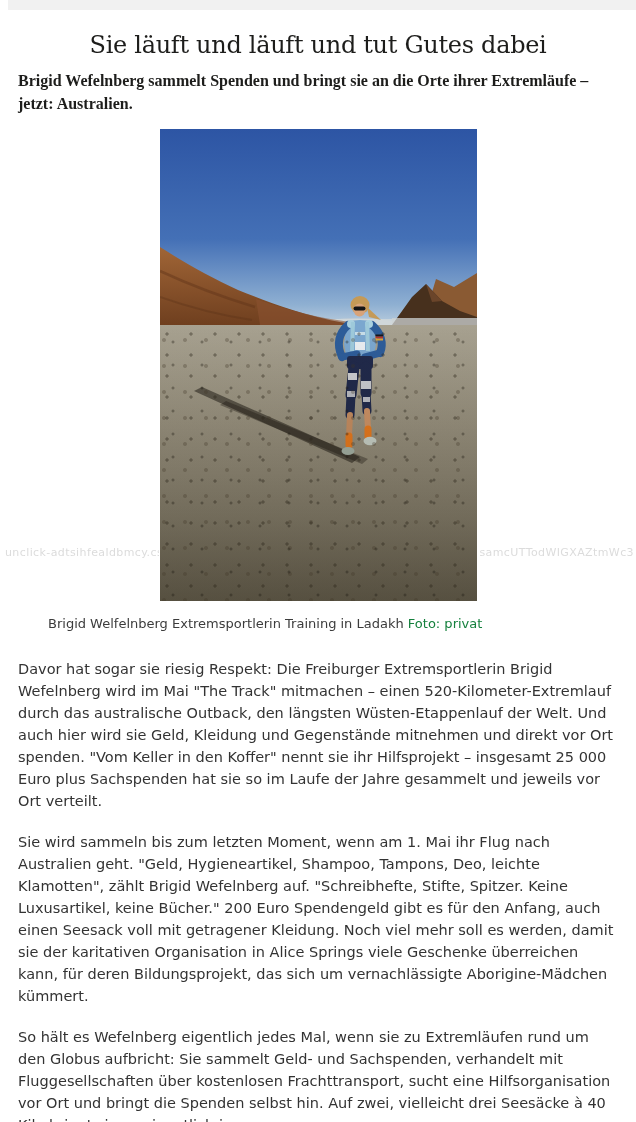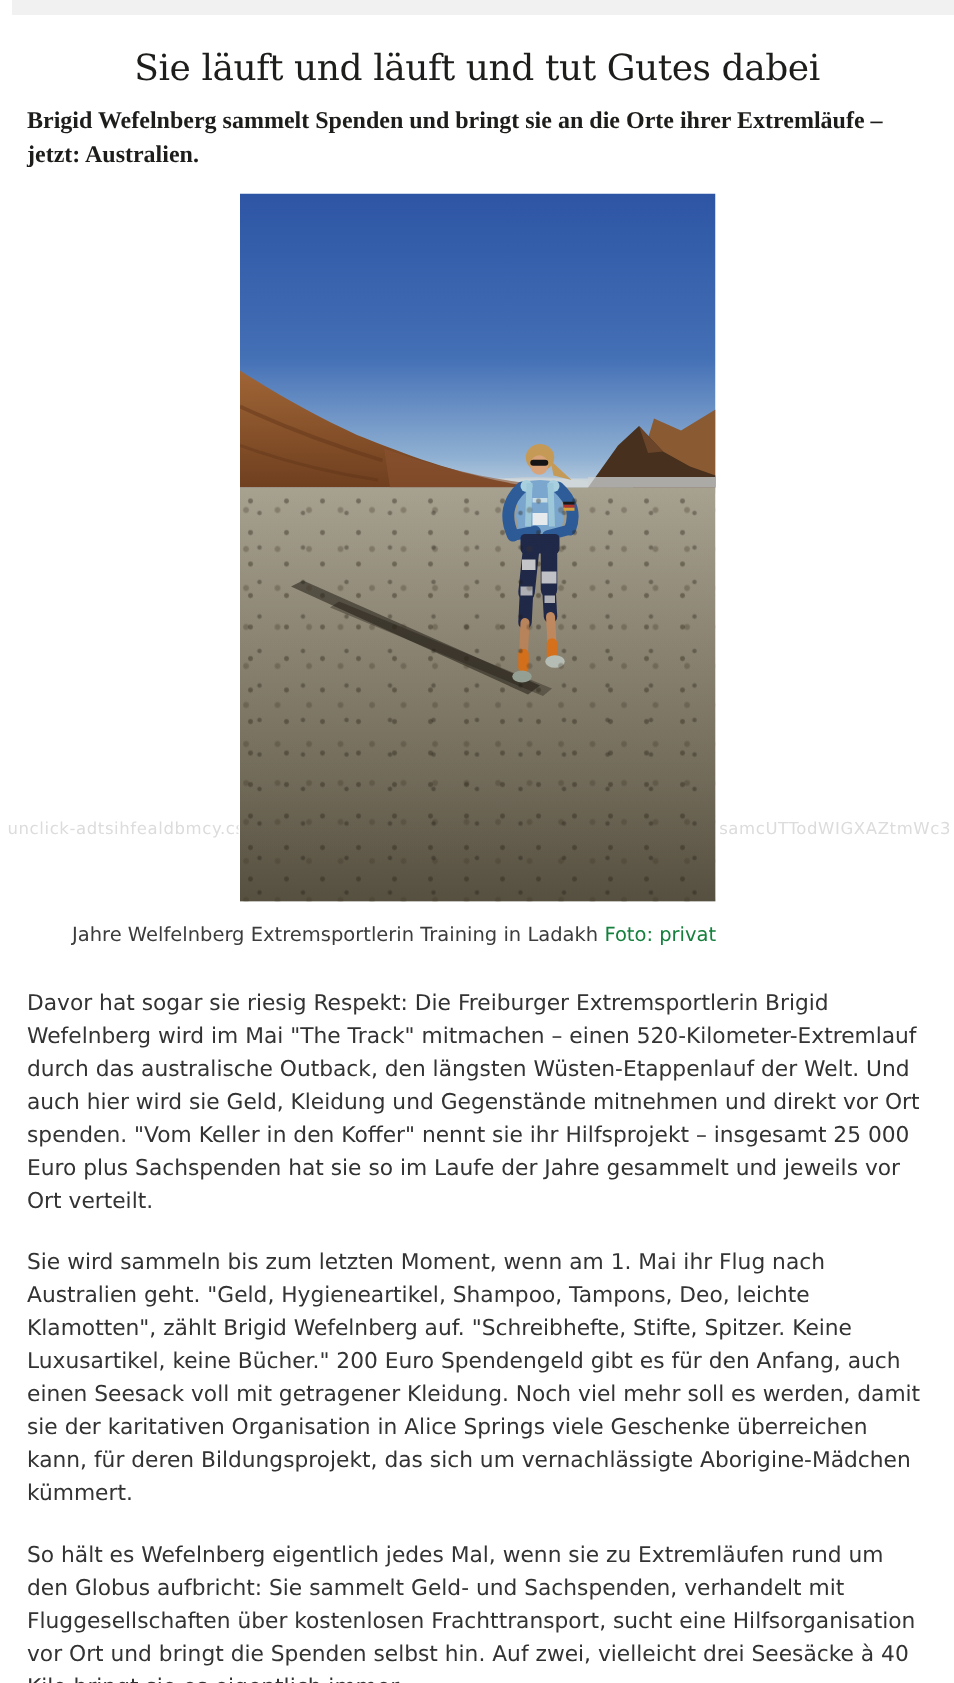--- a/index.html
+++ b/index.html
@@ -167,21 +167,21 @@
         <path d="M189,307 L189,316" stroke="#e2761c" stroke-width="7" stroke-linecap="round"></path>
         <path d="M208,300 L208,308" stroke="#e2761c" stroke-width="7" stroke-linecap="round"></path>
         <ellipse cx="188" cy="322" rx="6.5" ry="4" fill="#9fab9f"></ellipse>
         <ellipse cx="210" cy="312" rx="6.5" ry="4.2" fill="#c2cac1"></ellipse>
       </g>
     </svg>
     <div class="pebbles"></div>
   </div>
 
   <div class="caption-row">
-    <span>Jahre Welfelnberg Extremsportlerin Training in Ladakh</span>
+    <span>Brigid Welfelnberg Extremsportlerin Training in Ladakh</span>
     <span class="credit">Foto: privat</span>
   </div>
 
   <div class="bodytext">
     <p>Davor hat sogar sie riesig Respekt: Die Freiburger Extremsportlerin Brigid Wefelnberg wird im Mai "The Track" mitmachen – einen 520-Kilometer-Extremlauf durch das australische Outback, den längsten Wüsten-Etappenlauf der Welt. Und auch hier wird sie Geld, Kleidung und Gegenstände mitnehmen und direkt vor Ort spenden. "Vom Keller in den Koffer" nennt sie ihr Hilfsprojekt – insgesamt 25 000 Euro plus Sachspenden hat sie so im Laufe der Jahre gesammelt und jeweils vor Ort verteilt.</p>
     <p>Sie wird sammeln bis zum letzten Moment, wenn am 1. Mai ihr Flug nach Australien geht. "Geld, Hygieneartikel, Shampoo, Tampons, Deo, leichte Klamotten", zählt Brigid Wefelnberg auf. "Schreibhefte, Stifte, Spitzer. Keine Luxusartikel, keine Bücher." 200 Euro Spendengeld gibt es für den Anfang, auch einen Seesack voll mit getragener Kleidung. Noch viel mehr soll es werden, damit sie der karitativen Organisation in Alice Springs viele Geschenke überreichen kann, für deren Bildungsprojekt, das sich um vernachlässigte Aborigine-Mädchen kümmert.</p>
     <p>So hält es Wefelnberg eigentlich jedes Mal, wenn sie zu Extremläufen rund um den Globus aufbricht: Sie sammelt Geld- und Sachspenden, verhandelt mit Fluggesellschaften über kostenlosen Frachttransport, sucht eine Hilfsorganisation vor Ort und bringt die Spenden selbst hin. Auf zwei, vielleicht drei Seesäcke à 40 Kilo bringt sie es eigentlich immer.</p>
   </div>
 
 </div>

